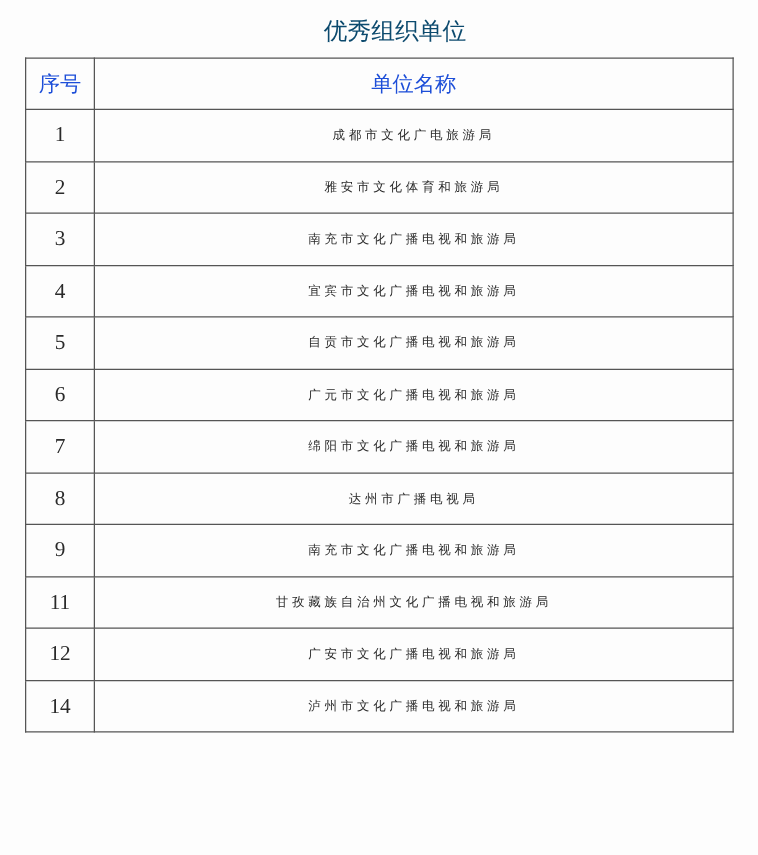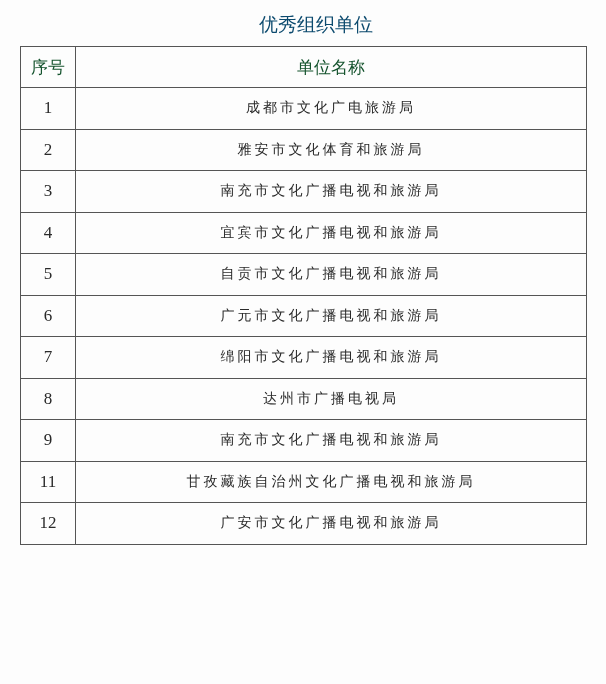--- a/index.html
+++ b/index.html
@@ -3,22 +3,22 @@
 <meta charset="utf-8">
 <style>
   html, body { margin:0; padding:0; background:#fdfdfd; }
   body { width:606px; height:684px; position:relative; overflow:hidden;
          font-family:"DejaVu Serif","Liberation Serif",serif; color:#2a2a2a; }
   .title { position:absolute; left:13px; top:12px; width:606px; text-align:center;
            font-family:"DejaVu Sans","Liberation Sans",sans-serif; font-size:19px; color:#0c4a6e; }
   table { position:absolute; left:20px; top:46px; width:567px; border-collapse:collapse; }
   td, th { border:1.3px solid #555; text-align:center; vertical-align:middle; padding:0; }
   th { height:40px; font-weight:normal; font-family:Liberation Mono, monospace;
-       font-size:17px; color:#14532d; }
-  td { height:40.5px; font-size:14px; }
+       font-size:17px; color:#1d4ed8; }
+  td { height:40.5px; font-size:10px; }
   td.num { font-family:"Liberation Serif","DejaVu Serif",serif; font-size:17px; }
   td.name { letter-spacing:3px; }
   col.c1 { width:55px; }
 </style>
 </head>
 <body>
 
 <div class="title">优秀组织单位</div>
 
 <table>
@@ -70,14 +70,18 @@
         <td class="name">南充市文化广播电视和旅游局</td>
       </tr>
     <tr>
         <td class="num">11</td>
         <td class="name">甘孜藏族自治州文化广播电视和旅游局</td>
       </tr>
     <tr>
         <td class="num">12</td>
         <td class="name">广安市文化广播电视和旅游局</td>
       </tr>
+    <tr>
+        <td class="num">14</td>
+        <td class="name">泸州市文化广播电视和旅游局</td>
+      </tr>
   </tbody>
 </table>
 
 </body></html>

